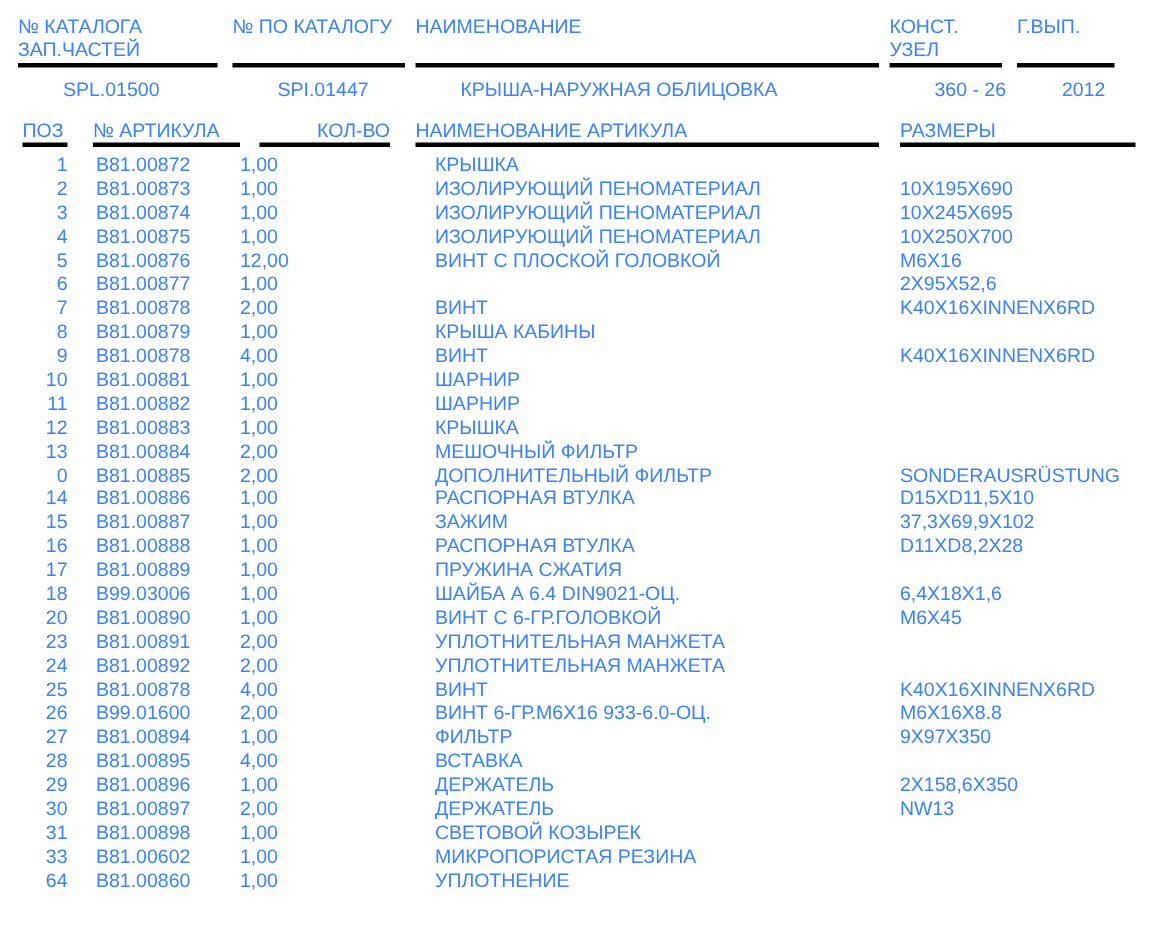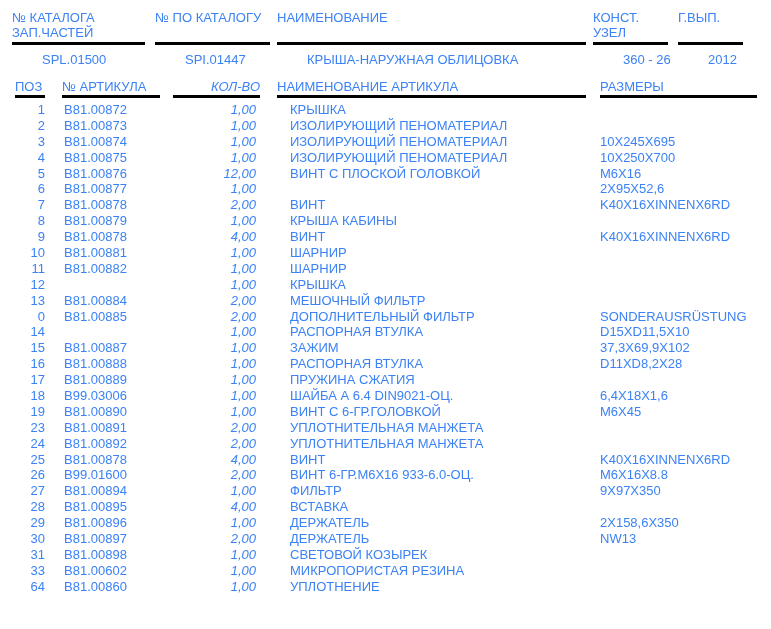--- a/index.html
+++ b/index.html
@@ -71,41 +71,41 @@
     position: absolute;
     top: 16px;
     left: 0;
     right: 0;
     height: 3px;
     background: #000;
   }
   #ch-pos  { left: 15px;  width: 30px;  }
   #ch-art  { left: 62px;  width: 98px;  }
   #ch-qty  { left: 173px; width: 87px; }
-  #ch-qty .clbl { text-align: right; font-style: italic; }
+  #ch-qty .clbl { text-align: right; }
   #ch-name { left: 277px; width: 309px; }
   #ch-size { left: 600px; width: 157px; }
 
   
   .rows {
     position: absolute;
     left: 0;
     top: 102px;
     width: 771px;
   }
   .row {
     position: relative;
     height: 15.9px;
     line-height: 15.9px;
     white-space: nowrap;
   }
   .row span { position: absolute; top: 0; display: block; }
   .c-pos  { left: 0px;   width: 45px;  text-align: right; }
   .c-art  { left: 64px;  width: 130px; }
-  .c-qty  { left: 160px; width: 96px;  text-align: right; font-style: italic; }
+  .c-qty  { left: 160px; width: 96px;  text-align: left; }
   .c-name { left: 290px; width: 322px; }
   .c-size { left: 600px; width: 171px; }
 </style>
 </head>
 <body>
 
 <div class="page">
 
   <div class="tc" id="tc-catalog">
     <div class="tlbl">
@@ -171,20 +171,21 @@
       <span class="c-art">B81.00872</span>
       <span class="c-qty">1,00</span>
       <span class="c-name">КРЫШКА</span>
       <span class="c-size"></span>
     </div>
       <div class="row" style="">
       <span class="c-pos">2</span>
       <span class="c-art">B81.00873</span>
       <span class="c-qty">1,00</span>
       <span class="c-name">ИЗОЛИРУЮЩИЙ ПЕНОМАТЕРИАЛ</span>
+      <span class="c-size">10X195X690</span>
     </div>
       <div class="row" style="">
       <span class="c-pos">3</span>
       <span class="c-art">B81.00874</span>
       <span class="c-qty">1,00</span>
       <span class="c-name">ИЗОЛИРУЮЩИЙ ПЕНОМАТЕРИАЛ</span>
       <span class="c-size">10X245X695</span>
     </div>
       <div class="row" style="">
       <span class="c-pos">4</span>
@@ -236,40 +237,42 @@
     </div>
       <div class="row" style="">
       <span class="c-pos">11</span>
       <span class="c-art">B81.00882</span>
       <span class="c-qty">1,00</span>
       <span class="c-name">ШАРНИР</span>
       <span class="c-size"></span>
     </div>
       <div class="row" style="">
       <span class="c-pos">12</span>
+      <span class="c-art">B81.00883</span>
       <span class="c-qty">1,00</span>
       <span class="c-name">КРЫШКА</span>
       <span class="c-size"></span>
     </div>
       <div class="row" style="">
       <span class="c-pos">13</span>
       <span class="c-art">B81.00884</span>
       <span class="c-qty">2,00</span>
       <span class="c-name">МЕШОЧНЫЙ ФИЛЬТР</span>
       <span class="c-size"></span>
     </div>
       <div class="row" style="">
       <span class="c-pos">0</span>
       <span class="c-art">B81.00885</span>
       <span class="c-qty">2,00</span>
       <span class="c-name">ДОПОЛНИТЕЛЬНЫЙ ФИЛЬТР</span>
       <span class="c-size">SONDERAUSRÜSTUNG</span>
     </div>
       <div class="row" style="">
       <span class="c-pos">14</span>
+      <span class="c-art">B81.00886</span>
       <span class="c-qty">1,00</span>
       <span class="c-name">РАСПОРНАЯ ВТУЛКА</span>
       <span class="c-size">D15XD11,5X10</span>
     </div>
       <div class="row" style="">
       <span class="c-pos">15</span>
       <span class="c-art">B81.00887</span>
       <span class="c-qty">1,00</span>
       <span class="c-name">ЗАЖИМ</span>
       <span class="c-size">37,3X69,9X102</span>
@@ -289,21 +292,21 @@
       <span class="c-size"></span>
     </div>
       <div class="row" style="">
       <span class="c-pos">18</span>
       <span class="c-art">B99.03006</span>
       <span class="c-qty">1,00</span>
       <span class="c-name">ШАЙБА А 6.4 DIN9021-ОЦ.</span>
       <span class="c-size">6,4X18X1,6</span>
     </div>
       <div class="row" style="">
-      <span class="c-pos">19</span>
+      <span class="c-pos">20</span>
       <span class="c-art">B81.00890</span>
       <span class="c-qty">1,00</span>
       <span class="c-name">ВИНТ С 6-ГР.ГОЛОВКОЙ</span>
       <span class="c-size">M6X45</span>
     </div>
       <div class="row" style="">
       <span class="c-pos">23</span>
       <span class="c-art">B81.00891</span>
       <span class="c-qty">2,00</span>
       <span class="c-name">УПЛОТНИТЕЛЬНАЯ МАНЖЕТА</span>

